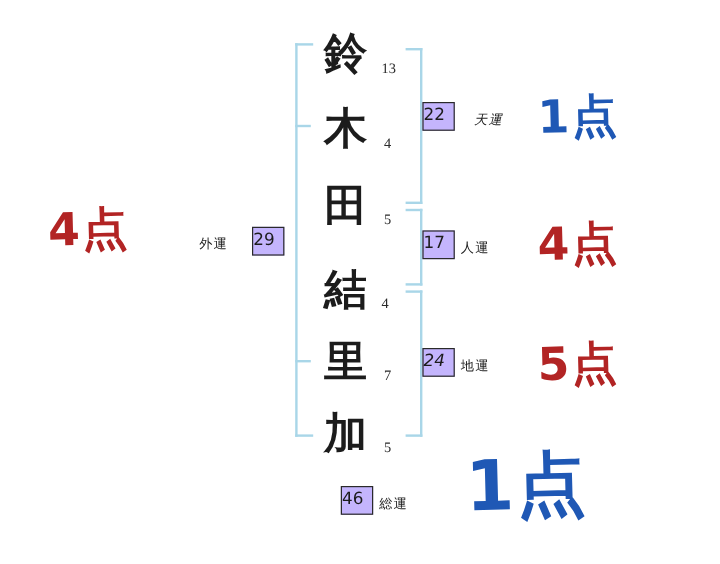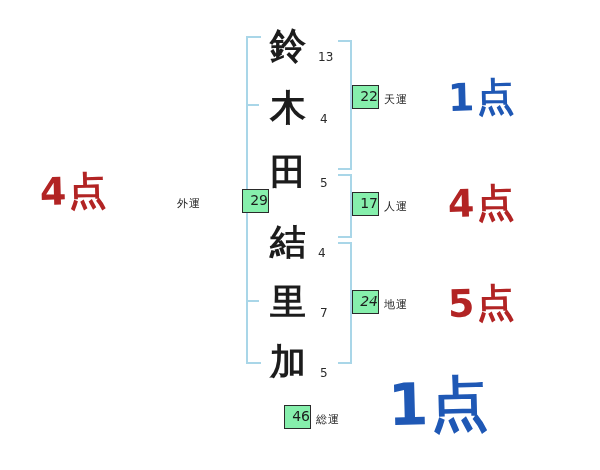--- a/index.html
+++ b/index.html
@@ -17,20 +17,21 @@
     text-align: center;
     font-size: 36px;
     line-height: 40px;
     color: #1c1c1c;
     font-weight: bold;
   }
   .strokes {
     position: absolute;
     font-size: 12px;
     color: #2a2a2a;
+    font-family: Liberation Serif, serif;
   }
   .score {
     position: absolute;
     font-size: 38px;
     font-weight: bold;
     letter-spacing: 2px;
     transform: rotate(-1.5deg);
   }
   .score.red  { color: #b22424; }
   .score.blue { color: #1f58b5; }
@@ -53,46 +54,46 @@
     width: 13px;
     height: 2px;
     background: #a9d6e8;
   }
   .fbox {
     position: absolute;
     box-sizing: border-box;
     width: 27px;
     height: 24px;
     line-height: 21px;
-    text-align: right;
+    text-align: left;
     font-size: 14px;
     color: #1c1c1c;
     border: 1.5px solid #2a2a2a;
-    background: #86efac;
+    background: #c4b5fd;
   }
   .flabel {
     position: absolute;
     font-size: 11px;
     color: #1c1c1c;
     letter-spacing: 1px;
   }
 </style>
 </head>
 <body>
 
 <div class="canvas">
 
   <div class="score red" style="left:40px; top:166px;">4点</div>
 
   <div class="bracket left" style="left:246px; top:36px; height:324px;"></div>
   <div class="tick" style="left:246px; top:104px;"></div>
   <div class="tick" style="left:246px; top:300px;"></div>
 
-  <span class="flabel" style="left:177px; top:196px;">外運</span>
-  <span class="fbox" style="left:210px; top:189px;margin-left:32px;">29</span>
+  <span class="flabel" style="left:166px; top:196px;">外運</span>
+  <span class="fbox" style="left:210px; top:189px;">29</span>
 
   <div class="kanji" style="left:266px; top:26px;">鈴</div>
   <div class="strokes" style="left:318px; top:50px;">13</div>
 
   <div class="kanji" style="left:266px; top:88px;">木</div>
   <div class="strokes" style="left:320px; top:112px;">4</div>
 
   <div class="kanji" style="left:266px; top:152px;">田</div>
   <div class="strokes" style="left:320px; top:176px;">5</div>
 
@@ -100,21 +101,21 @@
   <div class="strokes" style="left:318px; top:246px;">4</div>
 
   <div class="kanji" style="left:266px; top:282px;">里</div>
   <div class="strokes" style="left:320px; top:306px;">7</div>
 
   <div class="kanji" style="left:266px; top:342px;">加</div>
   <div class="strokes" style="left:320px; top:366px;">5</div>
 
   <div class="bracket right" style="left:338px; top:40px; height:126px;"></div>
   <span class="fbox" style="left:352px; top:85px;">22</span>
-  <span class="flabel" style="left:384px; top:92px;">天運</span>
+  <span class="flabel" style="left:395px; top:92px;font-style:italic;">天運</span>
   <div class="score blue" style="left:448px; top:72px;">1点</div>
 
   <div class="bracket right" style="left:338px; top:174px; height:60px;"></div>
   <span class="fbox" style="left:352px; top:192px;">17</span>
   <span class="flabel" style="left:384px; top:199px;">人運</span>
   <div class="score red" style="left:448px; top:178px;">4点</div>
 
   <div class="bracket right" style="left:338px; top:242px; height:118px;"></div>
   <span class="fbox" style="left:352px; top:290px;font-style:italic;">24</span>
   <span class="flabel" style="left:384px; top:297px;text-align:center;">地運</span>

